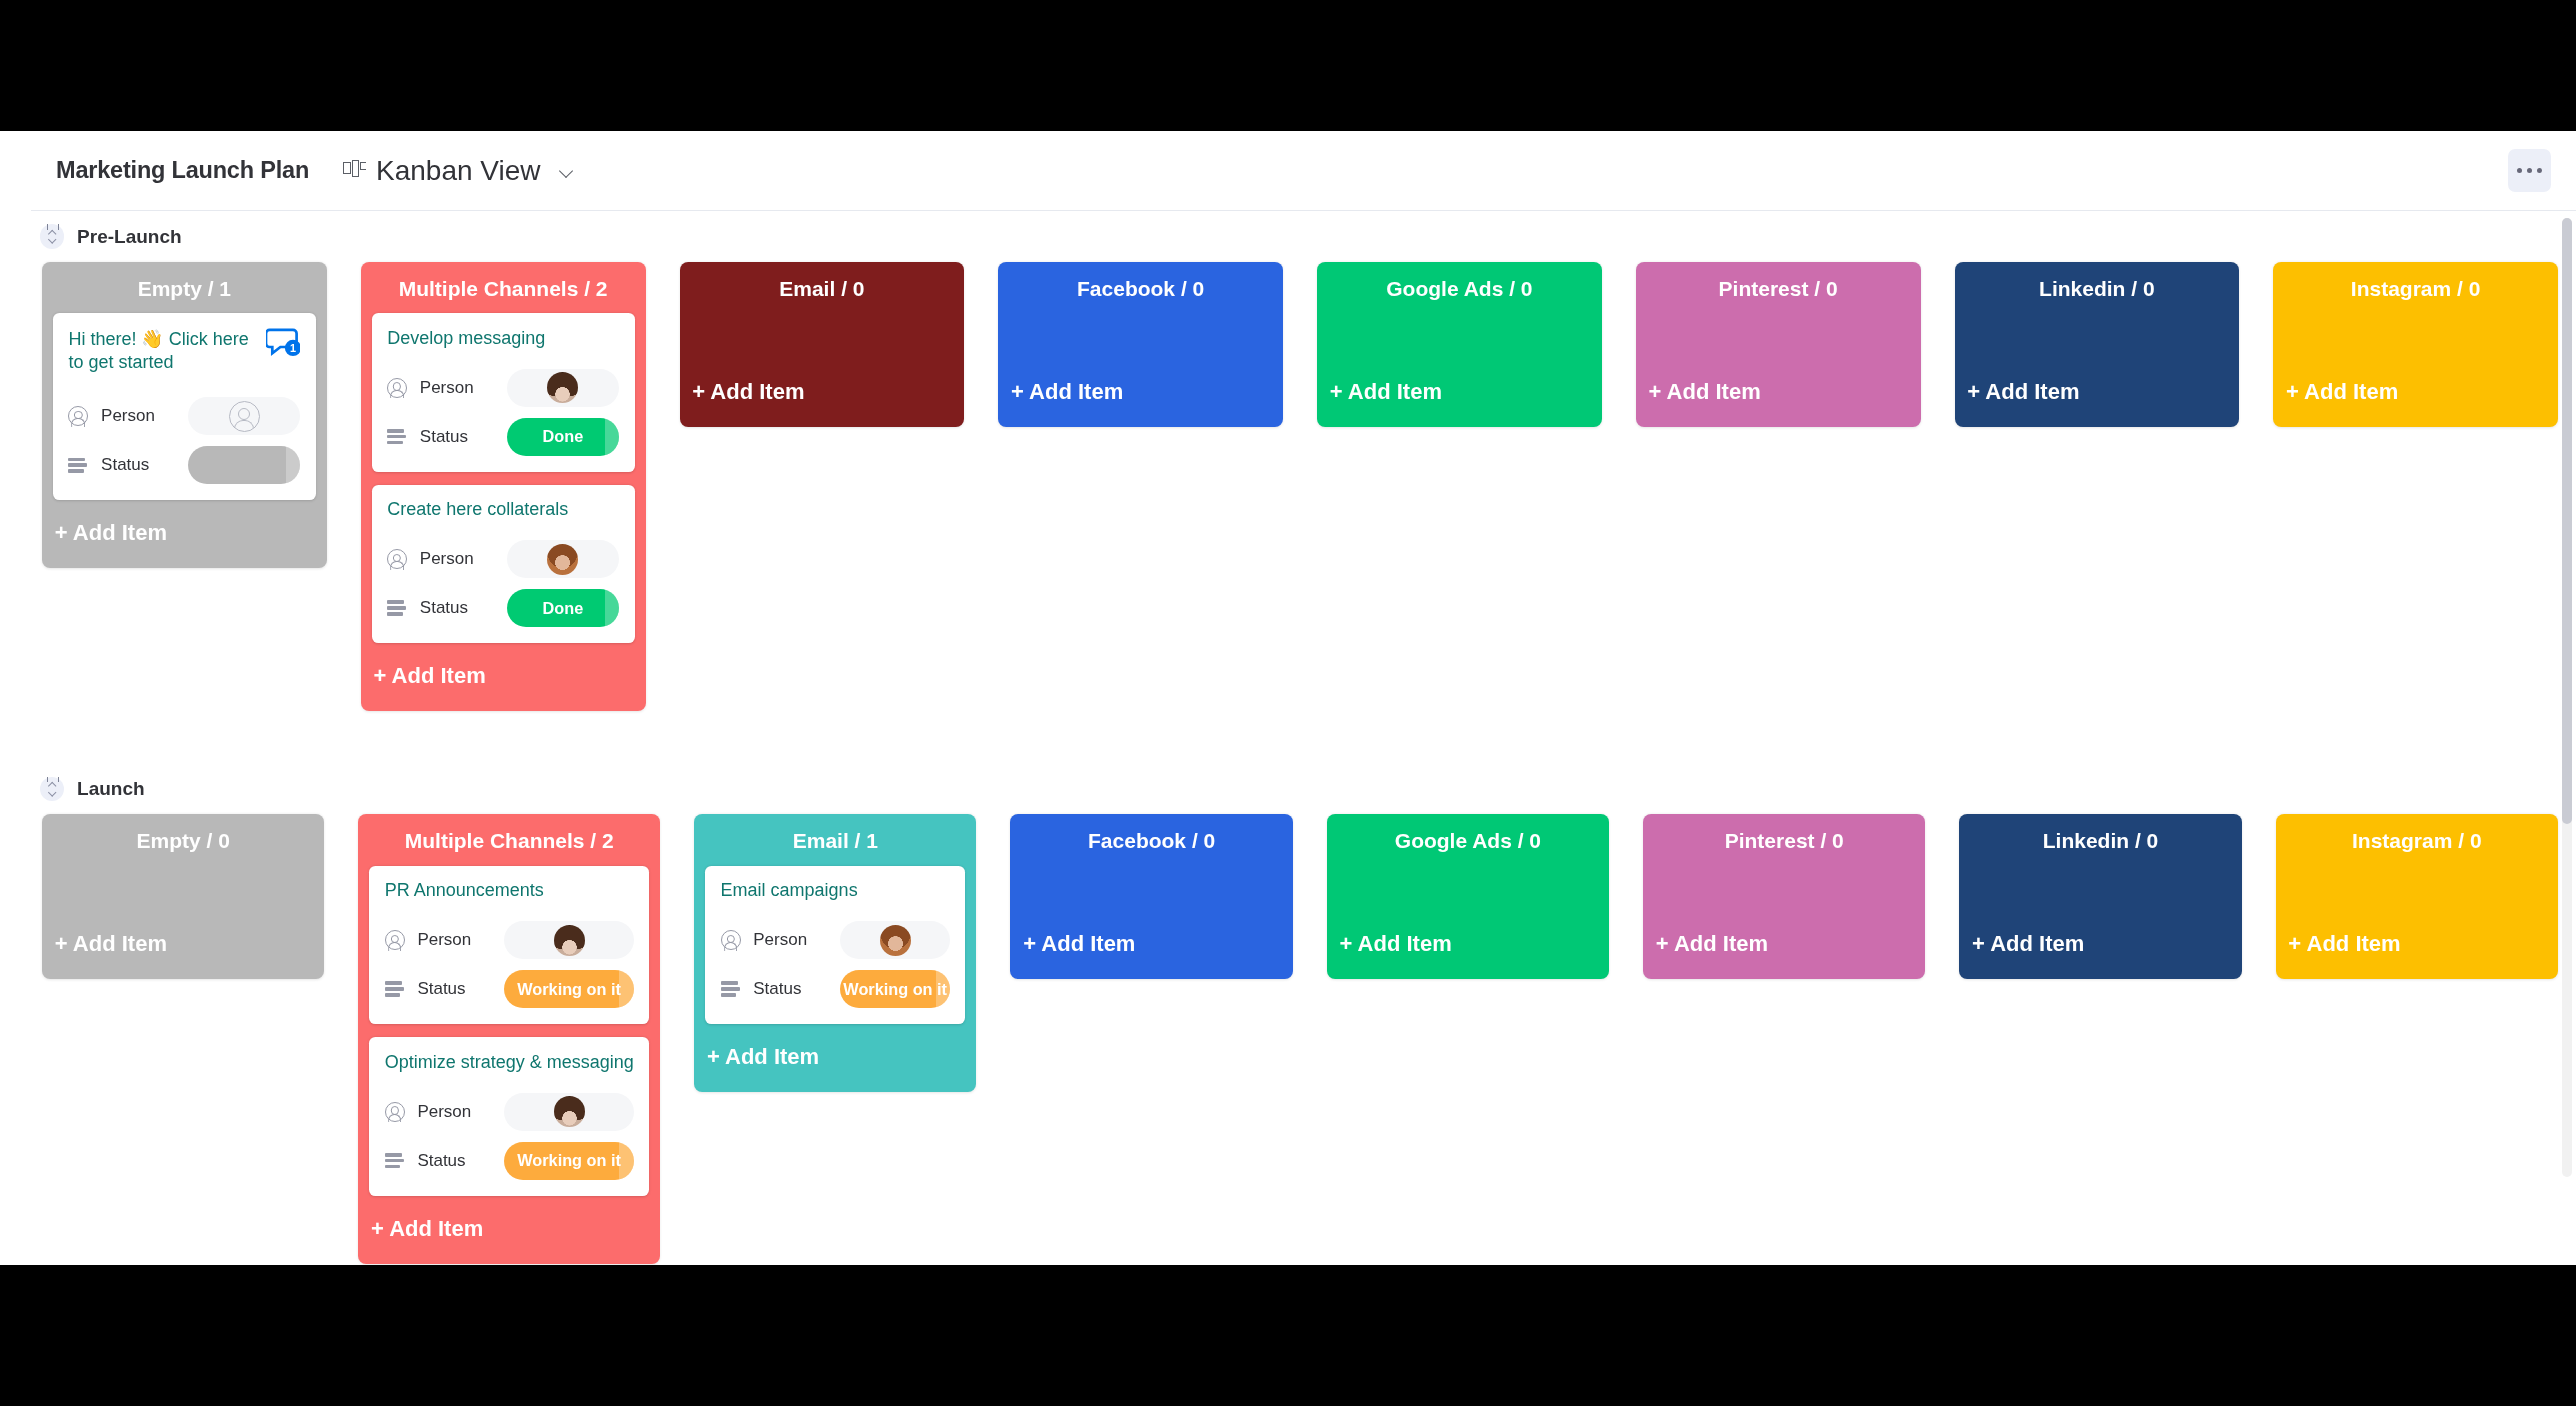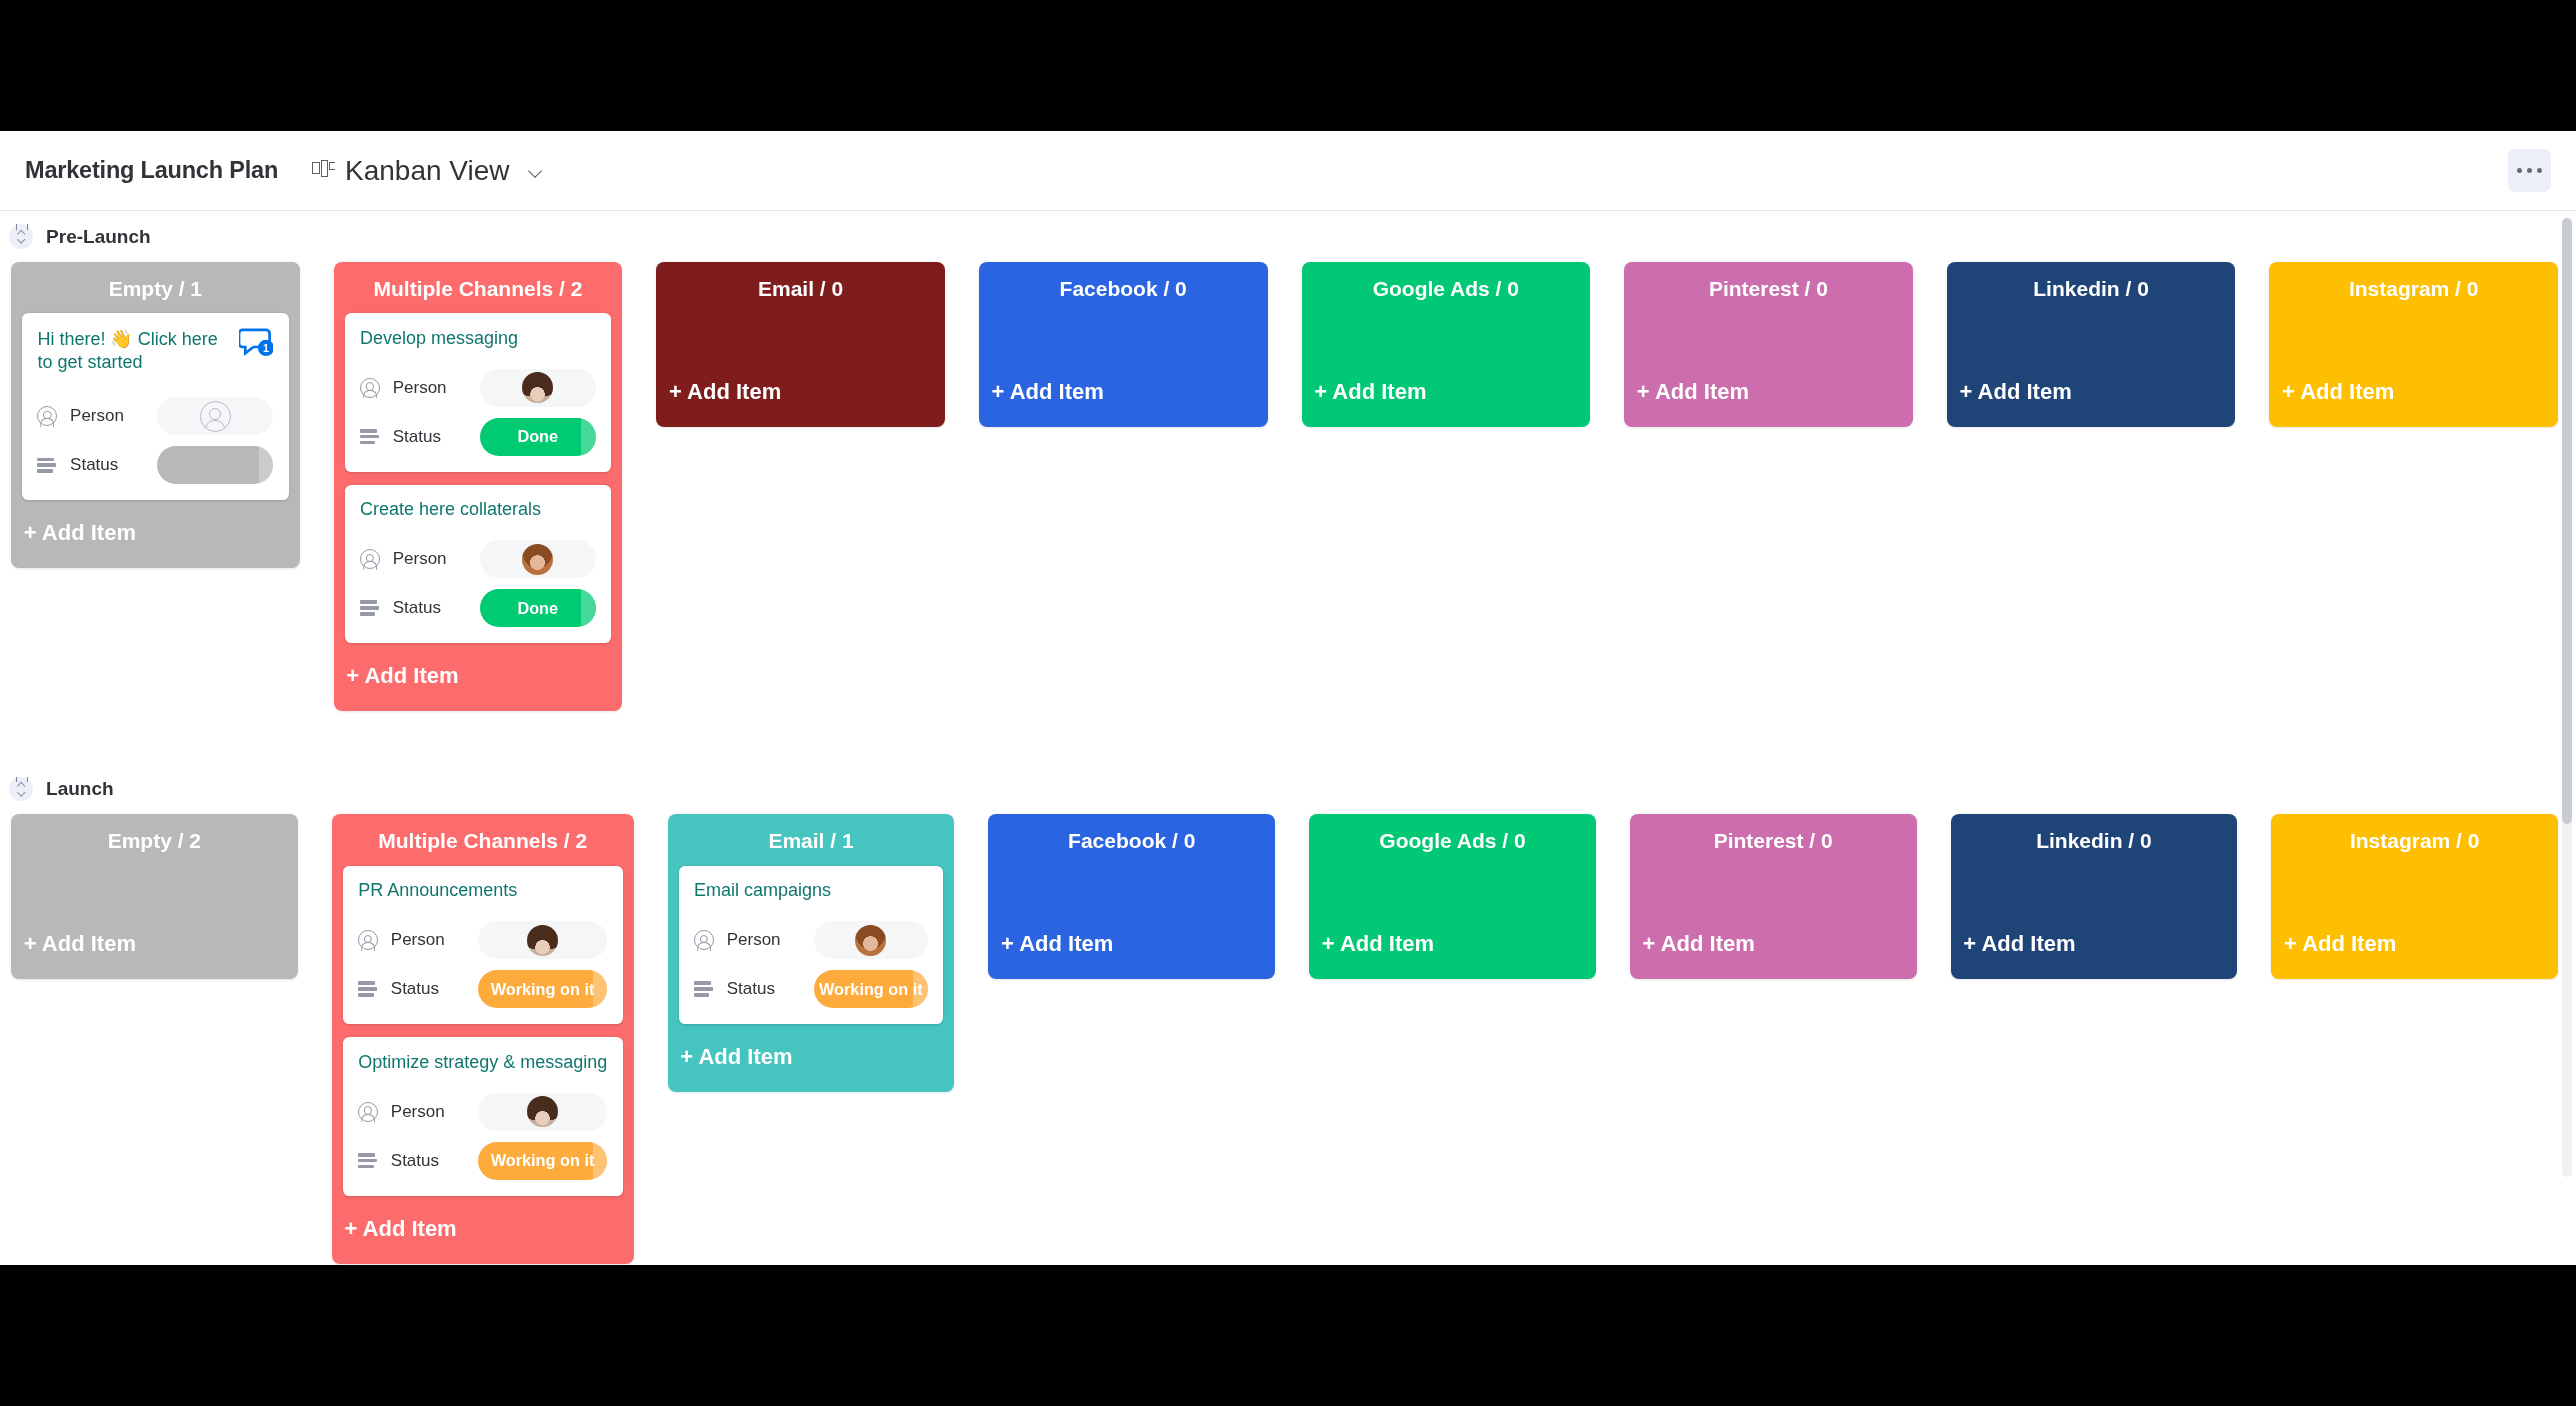--- a/index.html
+++ b/index.html
@@ -14,20 +14,21 @@
 
   
   .app-window {
     position: absolute;
     left: 0;
     top: 131px;
     width: 2576px;
     height: 1134px;
     background: #ffffff;
     overflow: hidden;
+    padding-left: 31px;
   }
 
   
   .topbar {
     position: relative;
     height: 80px;
     background: #ffffff;
     border-bottom: 0.9px solid #e6e9ef;
     display: flex;
     align-items: center;
@@ -575,21 +576,21 @@
           <span class="collapse-icon">
             <span class="collapse-arrows">
               <i class="up"></i>
               <i class="down"></i>
             </span>
           </span>
           <span class="group-name">Launch</span>
         </div>
         <div class="columns">
           <div class="column fixed-height empty-col" style="background:#b8b8b8;height:165px;">
-            <div class="column-title">Empty / 2</div>
+            <div class="column-title">Empty / 0</div>
             <div class="column-body"></div>
             <div class="add-item">+ Add Item</div>
           </div>
           <div class="column" style="background:#fc6c6c;">
             <div class="column-title">Multiple Channels / 2</div>
             <div class="column-body">
               <div class="card">
                 <div class="card-title">PR Announcements</div>
                 <div class="field-row">
                   <span class="field-icon ico-person"></span>

